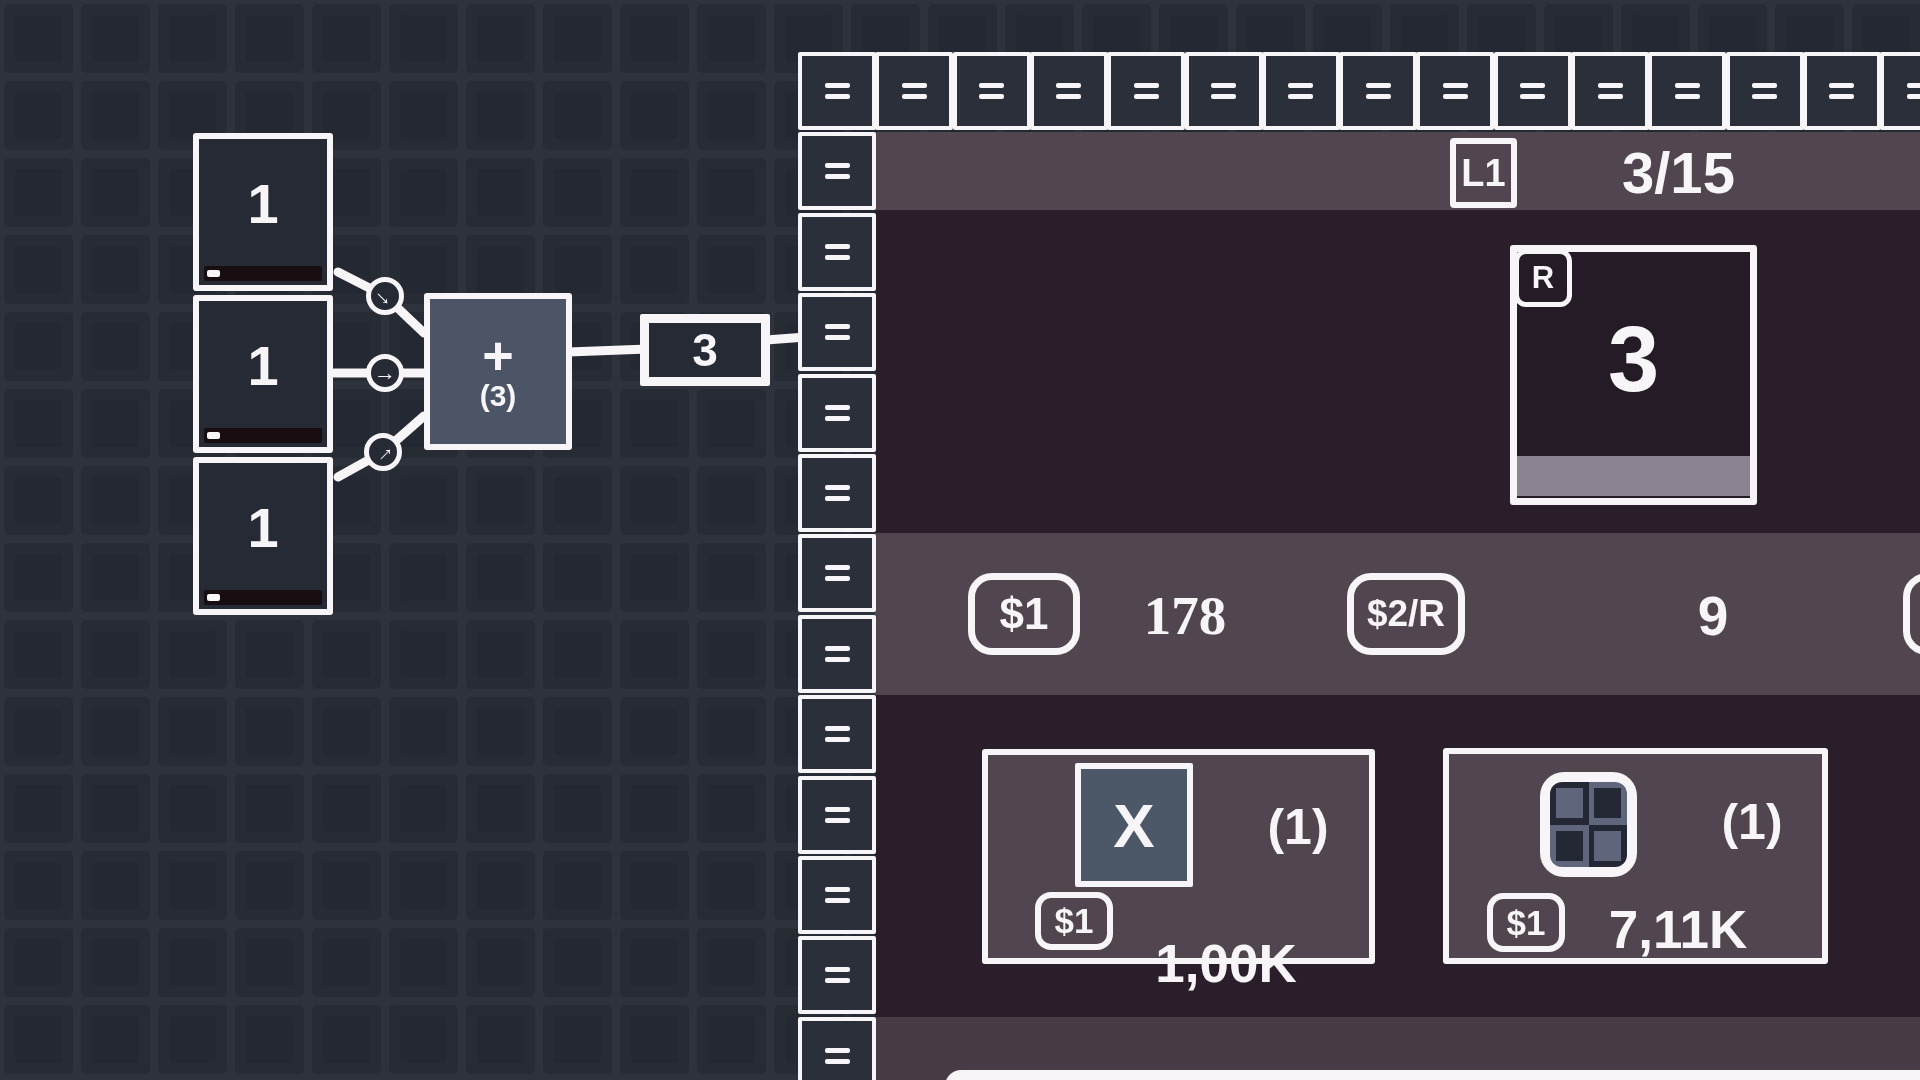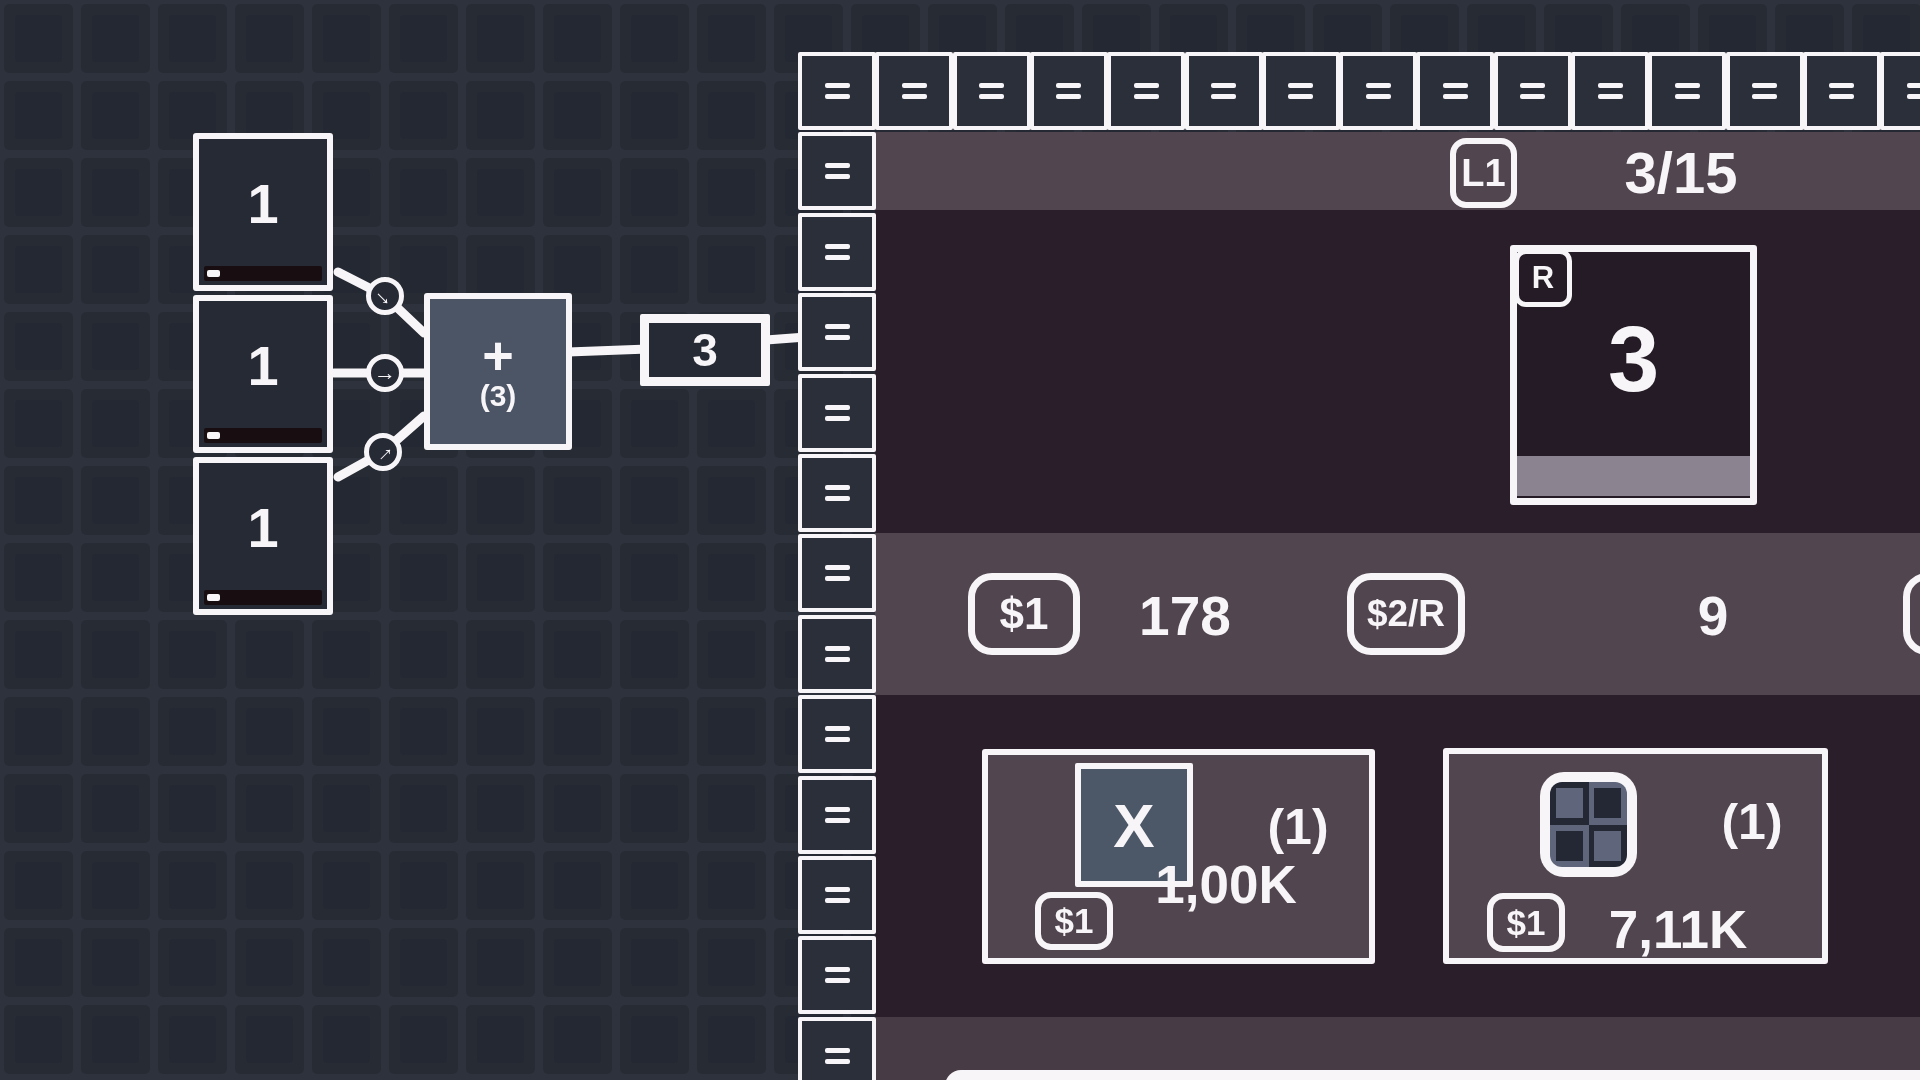--- a/index.html
+++ b/index.html
@@ -84,24 +84,24 @@
   .eq{position:relative;width:25px;height:16px;display:block;}
   .eq::before,.eq::after{
     content:"";position:absolute;left:0;right:0;height:5px;
     background:var(--white-ink);border-radius:2px;
   }
   .eq::before{top:0;}
   .eq::after{bottom:0;}
   
   #l1-badge{
     left:1450px;top:138px;width:67px;height:70px;box-sizing:border-box;
-    border:6px solid var(--white-ink);border-radius:16px;z-index:6;
+    border:6px solid var(--white-ink);border-radius:4px;z-index:6;
     display:flex;align-items:center;justify-content:center;font-size:38px;
   }
-  #counter{left:1568px;top:139px;width:226px;text-align:center;font-size:58px;z-index:6;}
+  #counter{left:1622px;top:139px;width:226px;font-size:58px;z-index:6;}
   
   #rcard{
     left:1510px;top:245px;width:247px;height:260px;box-sizing:border-box;
     background:var(--resource-card-fill);border:7px solid var(--white-ink);border-radius:3px;
     z-index:6;
   }
   #rcard .big{
     position:absolute;left:0;right:0;top:55px;text-align:center;font-size:92px;
   }
   #rcard .rprog{
@@ -115,21 +115,21 @@
   }
   
   .pill{
     position:absolute;box-sizing:border-box;border:7px solid var(--white-ink);
     border-radius:24px;z-index:6;display:flex;align-items:center;justify-content:center;
   }
   #money-badge{left:968px;top:573px;width:112px;height:82px;font-size:44px;}
   #rate-badge{left:1347px;top:573px;width:118px;height:82px;font-size:37px;}
   #edge-badge{left:1903px;top:573px;width:90px;height:82px;}
   .statval{position:absolute;top:584px;text-align:center;font-size:55px;z-index:6;}
-  #money-val{left:1108px;width:154px;}
+  #money-val{left:1108px;width:154px;font-family:Liberation Serif, serif;}
   #rate-val{left:1640px;width:146px;}
   
   .card{
     position:absolute;box-sizing:border-box;border:6px solid var(--white-ink);
     border-radius:3px;background:var(--panel-band);z-index:6;
   }
   #card-x{left:982px;top:749px;width:393px;height:215px;}
   #card-grid{left:1443px;top:748px;width:385px;height:216px;}
   .shop-icon-x{
     position:absolute;left:1075px;top:763px;width:118px;height:124px;box-sizing:border-box;
@@ -140,21 +140,21 @@
   #count-x{left:1238px;top:798px;}
   #count-grid{left:1692px;top:793px;}
   .price-badge{
     position:absolute;box-sizing:border-box;border:6px solid var(--white-ink);
     border-radius:16px;z-index:7;display:flex;align-items:center;justify-content:center;
     font-size:35px;
   }
   #price-badge-x{left:1035px;top:892px;width:78px;height:58px;}
   #price-badge-grid{left:1487px;top:893px;width:78px;height:59px;}
   .price{position:absolute;text-align:center;font-size:53px;z-index:7;}
-  #price-x{left:1138px;top:854px;width:176px;}
+  #price-x{left:1138px;top:933px;width:176px;}
   #price-grid{left:1588px;top:899px;width:180px;}
   
   #grid-icon{
     position:absolute;left:1540px;top:772px;width:97px;height:105px;box-sizing:border-box;
     background:var(--white-ink);border-radius:24px;padding:10px;z-index:7;
   }
   #grid-icon .gwrap{
     width:100%;height:100%;border-radius:12px;overflow:hidden;
     display:grid;grid-template-columns:1fr 1fr;grid-template-rows:1fr 1fr;
   }

